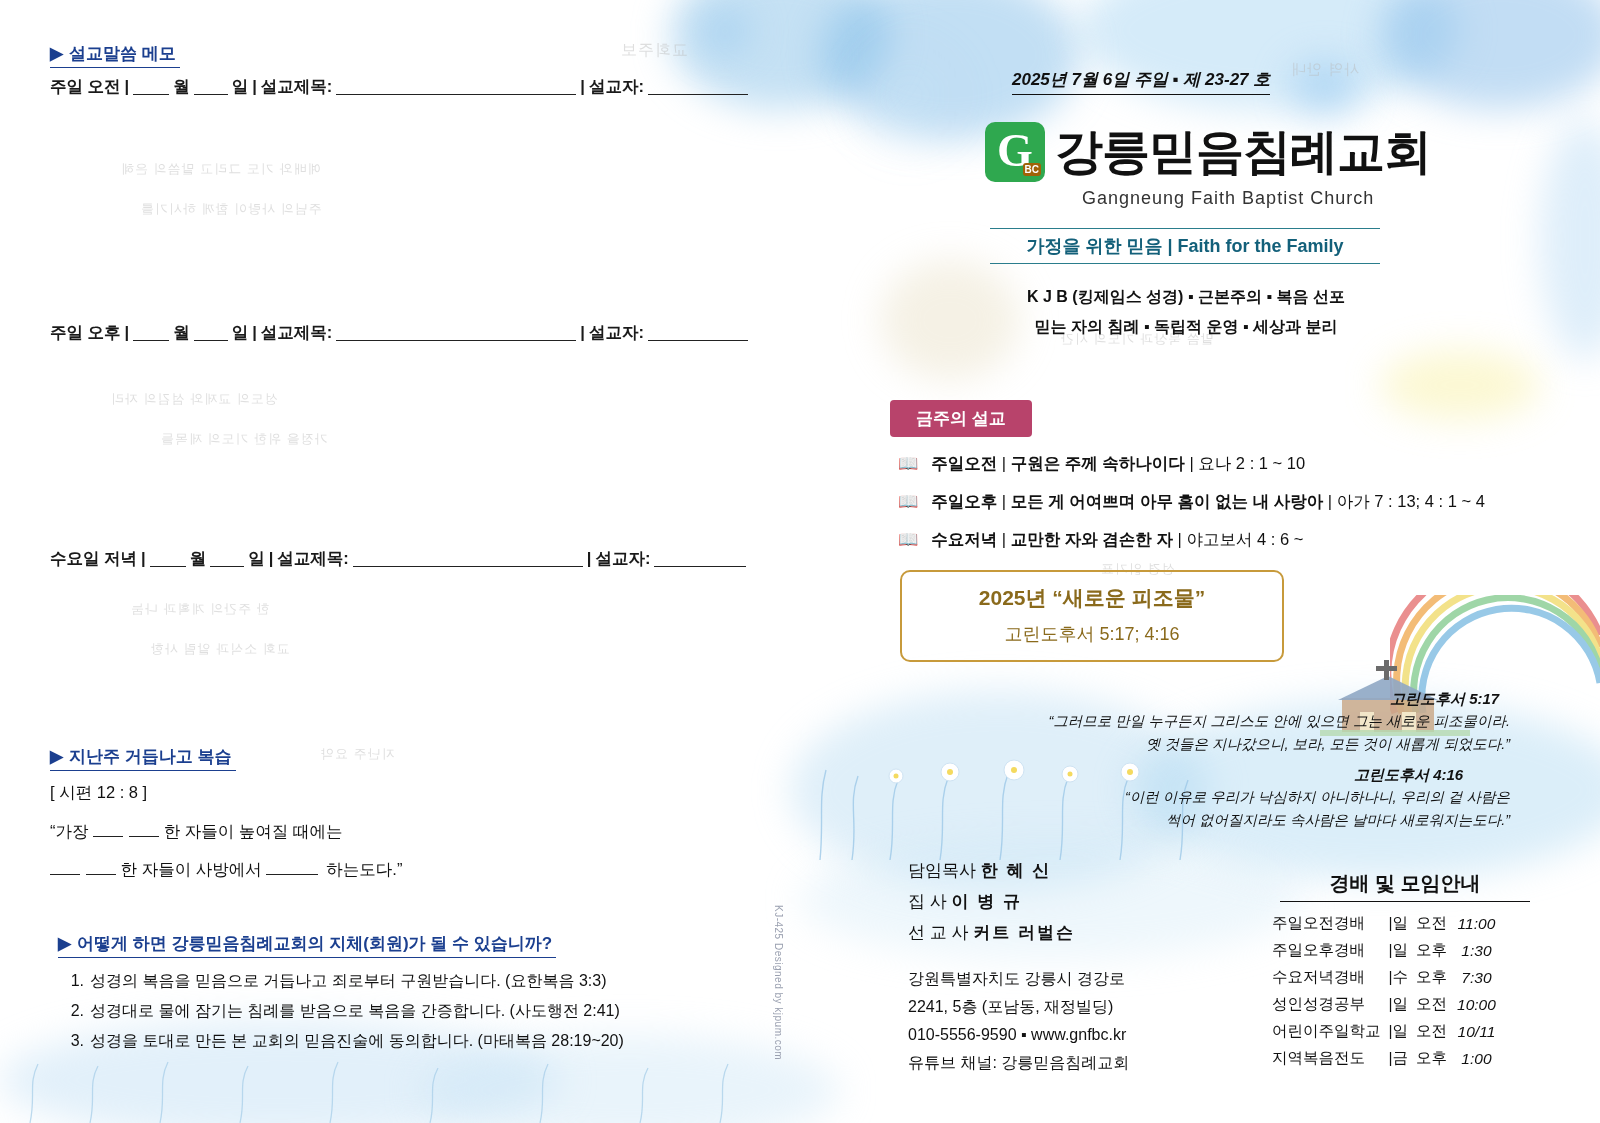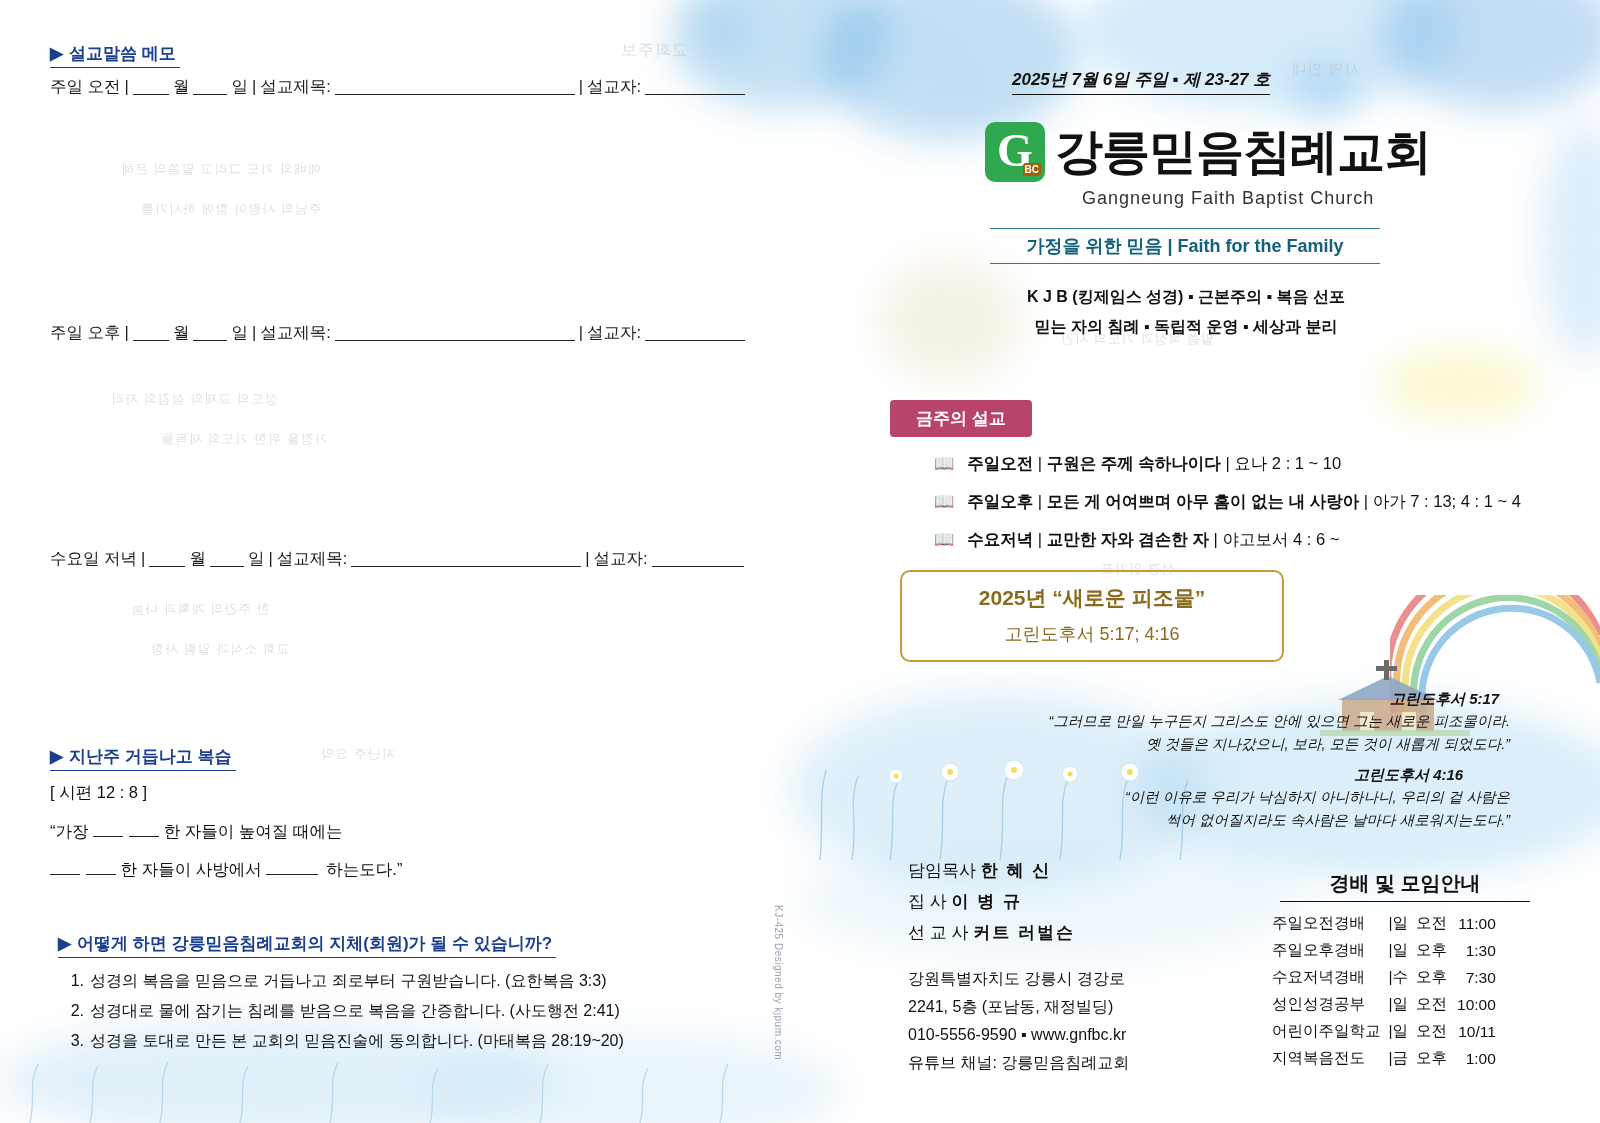--- a/index.html
+++ b/index.html
@@ -35,21 +35,21 @@
   }
   .sec-head .tri{color:#1b3f8f;margin-right:6px;}
   .sec-head.underline::after{
     content:"";position:absolute;left:0;right:-4px;bottom:-3px;height:1px;background:#1b3f8f;
   }
   .memo-row{
     position:absolute;font-size:16.5px;color:#1a1a1a;white-space:nowrap;
     display:flex;align-items:flex-end;gap:4px;
   }
   .ln{display:inline-block;border-bottom:1px solid #222;height:16px;}
-  .memo-row span{line-height:17px;}
+  .memo-row span{line-height:17px;font-weight:bold;}
 
   .verse{position:absolute;font-size:16.5px;color:#111;white-space:nowrap;}
   .qbox{position:absolute;font-size:16px;color:#111;}
   .qbox ol{margin:0;padding:0;list-style:none;}
   .qbox li{margin:9px 0 0 0;white-space:nowrap;}
   .qnum{display:inline-block;width:22px;text-align:right;margin-right:6px;}
 
   .vert-credit{
     position:absolute;left:773px;top:905px;
     font-size:10px;color:#9aa0b0;
@@ -94,21 +94,21 @@
   .creed{
     position:absolute;left:196px;top:282px;
     font-size:16px;font-weight:bold;color:#111;line-height:30px;text-align:center;width:400px;
   }
   .pill{
     position:absolute;left:100px;top:400px;
     background:#b8436b;color:#fff;
     font-size:17px;font-weight:bold;
     padding:7px 26px;border-radius:4px;white-space:nowrap;
   }
-  .serm{position:absolute;left:108px;font-size:16.5px;color:#111;white-space:nowrap;margin-left:36px;}
+  .serm{position:absolute;left:108px;font-size:16.5px;color:#111;white-space:nowrap;}
   .serm b{font-weight:bold;}
   .bible-ico{margin-right:8px;}
   .themebox{
     position:absolute;left:110px;top:570px;width:380px;
     border:2px solid #c79a3b;border-radius:10px;
     text-align:center;padding:12px 0 14px;
   }
   .themebox .t1{font-size:21px;font-weight:bold;color:#8a6a1c;}
   .themebox .t2{font-size:18px;font-weight:normal;color:#8a6a1c;margin-top:10px;}
 
@@ -120,21 +120,21 @@
   .addr{position:absolute;left:118px;top:965px;font-size:16px;color:#111;line-height:28px;white-space:nowrap;}
 
   .svc-title{
     position:absolute;left:480px;top:870px;width:270px;
     text-align:center;font-size:20px;font-weight:bold;color:#111;
   }
   .svc-title::after{content:"";position:absolute;left:10px;right:10px;bottom:-5px;height:1.5px;background:#111;}
   .svc-tbl{position:absolute;left:480px;top:910px;font-size:15.5px;color:#111;border-collapse:collapse;}
   .svc-tbl td{padding:3px 2px;white-space:nowrap;}
   .svc-tbl td.c2{padding-left:6px;padding-right:6px;}
-  .svc-tbl td.c4{text-align:right;padding-left:8px;}
+  .svc-tbl td.c4{text-align:center;padding-left:8px;font-style:italic;}
 
   
   .hill{position:absolute;pointer-events:none;}
 </style>
 </head>
 <body>
 
 <div class="bg">
   <div class="wash" style="left:670px;top:-40px;width:220px;height:150px;background:rgba(150,200,235,.55);"></div>
   <div class="wash" style="left:820px;top:-30px;width:260px;height:170px;background:rgba(120,185,230,.45);"></div>

